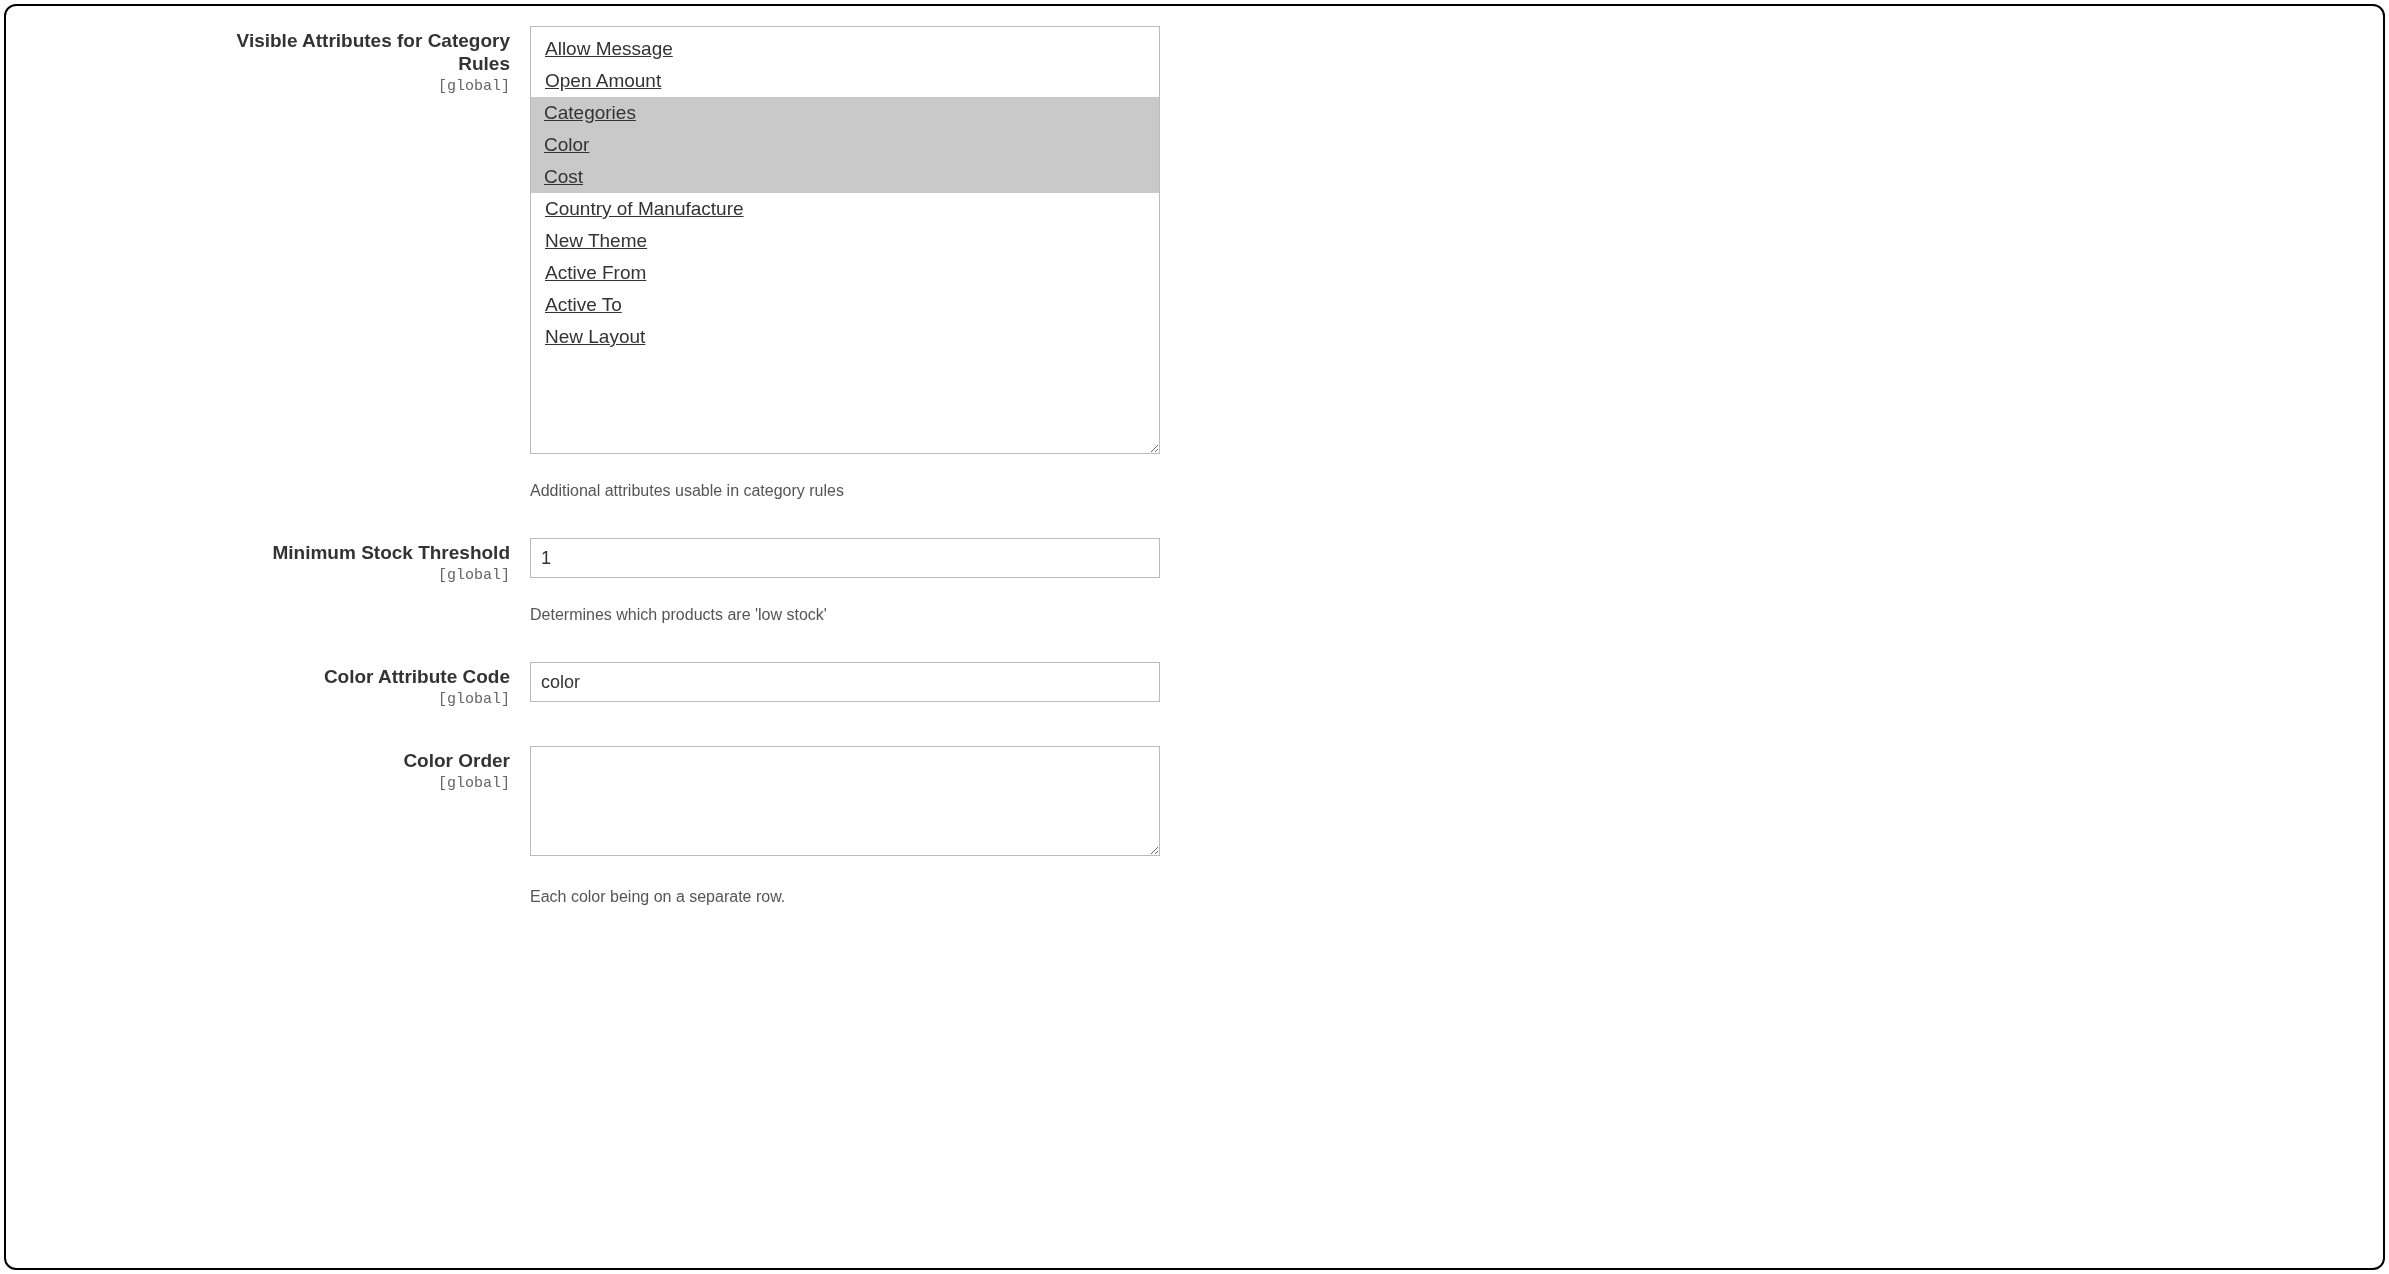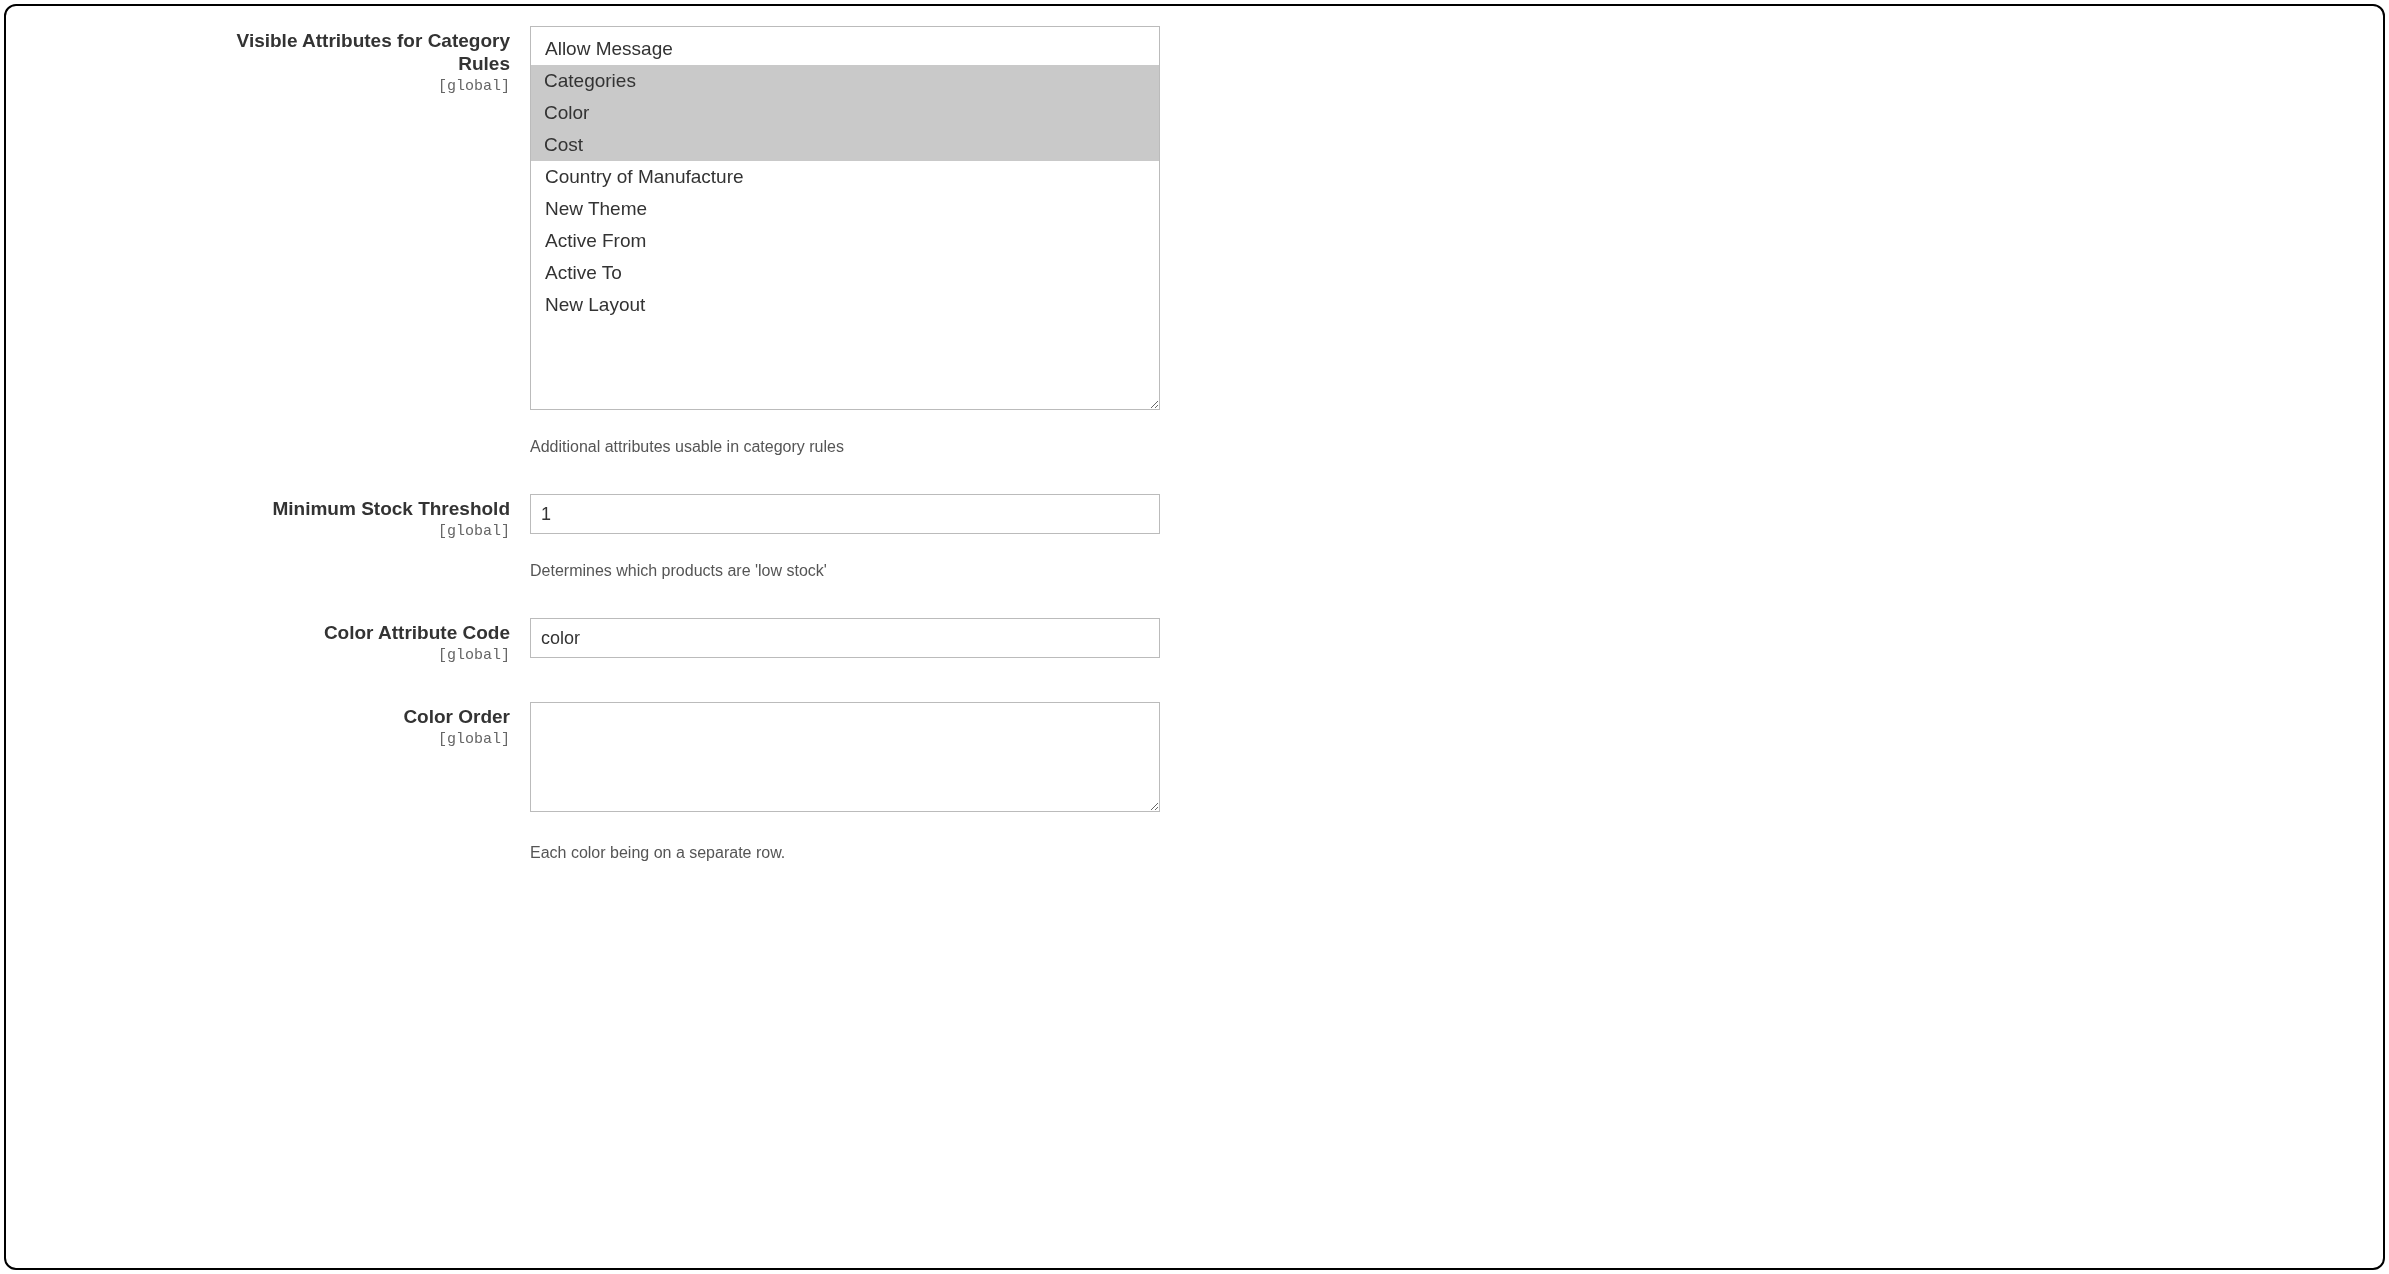--- a/index.html
+++ b/index.html
@@ -68,24 +68,25 @@
     margin-top: 2px;
     font-family: Liberation Mono, monospace;
   }
   .control-col {
     width: 630px;
   }
 
   .multiselect {
     border: 1px solid #bbb;
     width: 100%;
-    height: 384px;
+    height: 428px;
     overflow-y: scroll;
     position: relative;
     resize: both;
+    text-decoration: underline;
   }
   .multiselect-inner {
     padding-top: 6px;
   }
   .ms-option {
     font-size: 19px;
     color: #333;
     padding: 5px 14px;
     cursor: pointer;
     user-select: none;
@@ -136,20 +137,21 @@
 
     <div class="field-row">
       <div class="label-col">
         <div class="field-label">Visible Attributes for Category Rules</div>
         <div class="field-scope">[global]</div>
       </div>
       <div class="control-col">
         <div class="multiselect" id="attr-multiselect" tabindex="0">
           <div class="multiselect-inner">
               <div class="ms-option">Allow Message</div>
+              <div class="ms-option">Open Amount</div>
               <div class="ms-option selected">Categories</div>
               <div class="ms-option selected">Color</div>
               <div class="ms-option selected">Cost</div>
               <div class="ms-option">Country of Manufacture</div>
               <div class="ms-option">New Theme</div>
               <div class="ms-option">Active From</div>
               <div class="ms-option">Active To</div>
               <div class="ms-option">New Layout</div>
             </div>
         </div>

